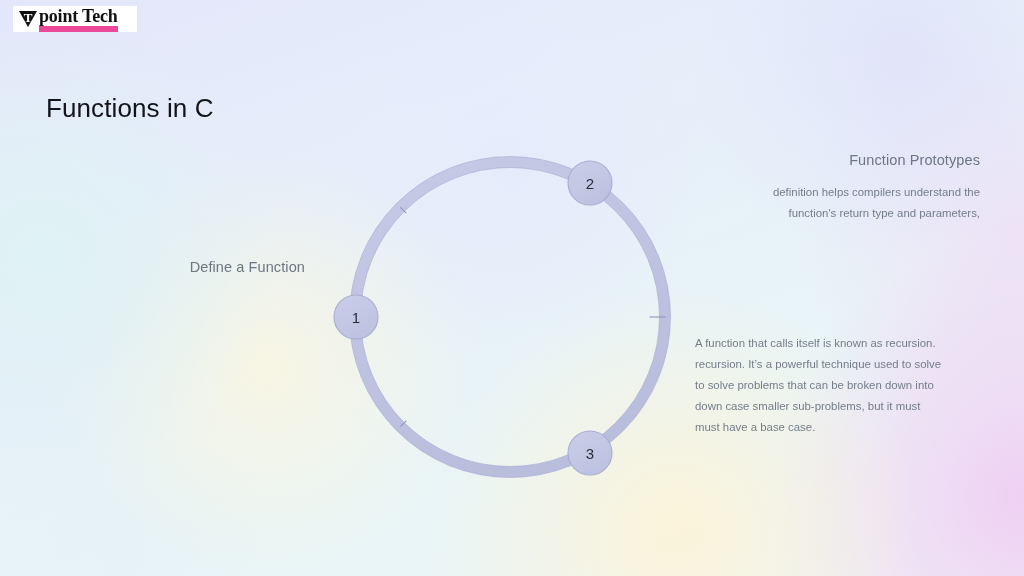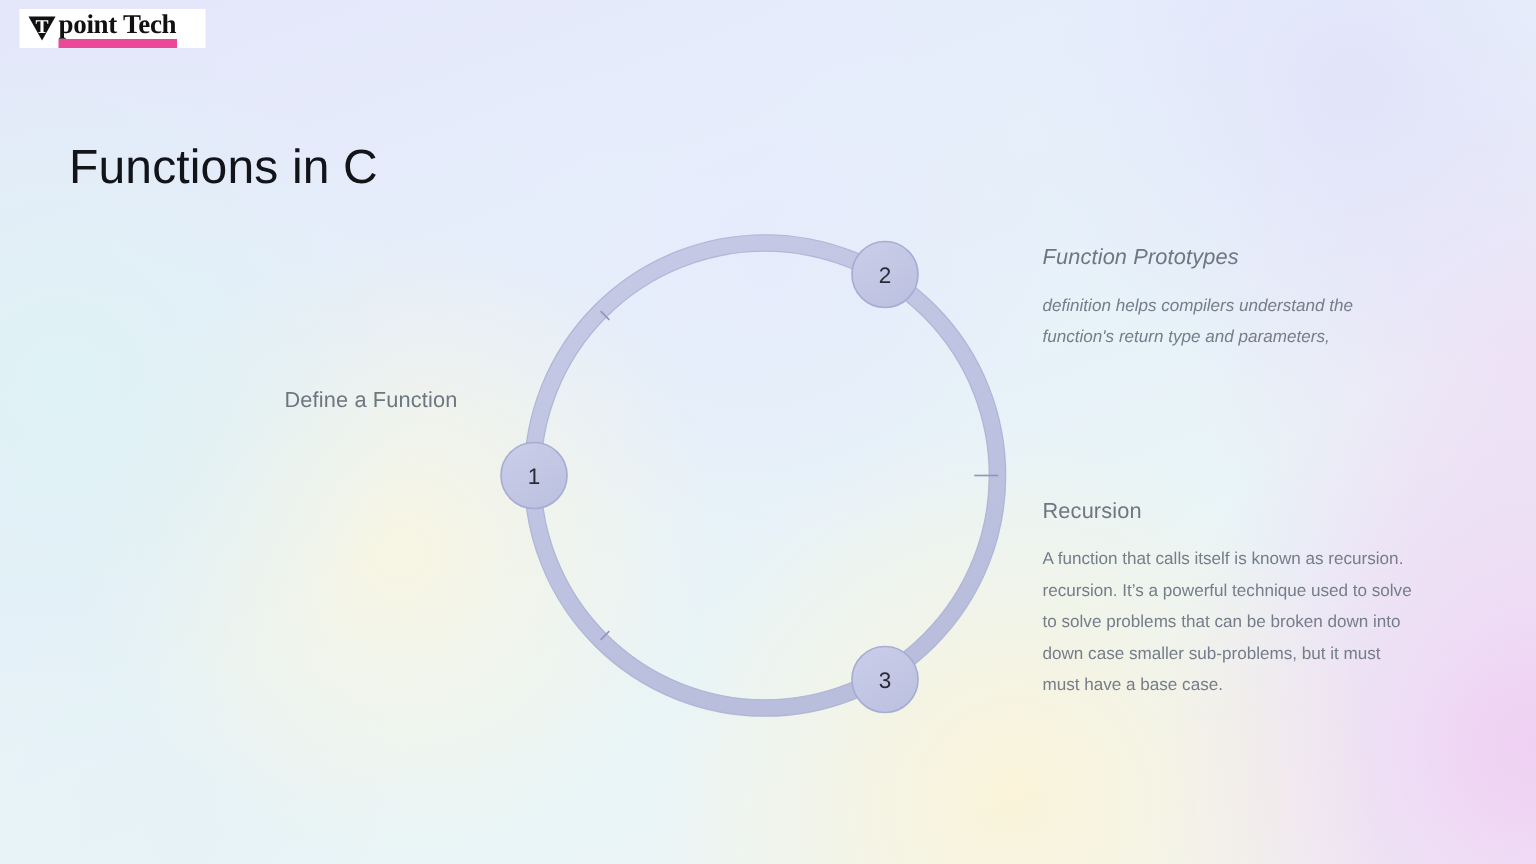--- a/index.html
+++ b/index.html
@@ -71,21 +71,21 @@
     white-space: nowrap;
     border-bottom: 6px solid #ec4899;
     padding-bottom: 1px;
   }
 
   
   #page-title {
     position: absolute;
     left: 46px;
     top: 93px;
-    font-size: 32px;
+    font-size: 26px;
     font-weight: 400;
     color: #13131a;
     letter-spacing: 0.1px;
     white-space: nowrap;
   }
 
   
   #diagram {
     position: absolute;
     left: 0;
@@ -124,24 +124,23 @@
   }
 
   #block-define {
     left: 28px;
     top: 259px;
     width: 277px;
     text-align: right;
   }
   #block-prototypes {
     left: 695px;
-    top: 164px;
+    top: 152px;
     width: 285px;
-    text-align: left;
-    font-style: italic;
+    text-align: right;
   }
   #block-recursion {
     left: 695px;
     top: 333px;
     width: 295px;
     text-align: left;
   }
 </style>
 </head>
 <body>
@@ -204,21 +203,20 @@
 
   <div class="block" id="block-prototypes">
     <div class="block-title">Function Prototypes</div>
     <div class="block-body">
       <span class="line">definition helps compilers understand the</span>
       <span class="line">function's return type and parameters,</span>
     </div>
   </div>
 
   <div class="block" id="block-recursion">
-    <div class="block-title">Recursion</div>
     <div class="block-body">
       <span class="line">A function that calls itself is known as recursion.</span>
       <span class="line">recursion. It’s a powerful technique used to solve</span>
       <span class="line">to solve problems that can be broken down into</span>
       <span class="line">down case smaller sub-problems, but it must</span>
       <span class="line">must have a base case.</span>
     </div>
   </div>
 
 </div>

